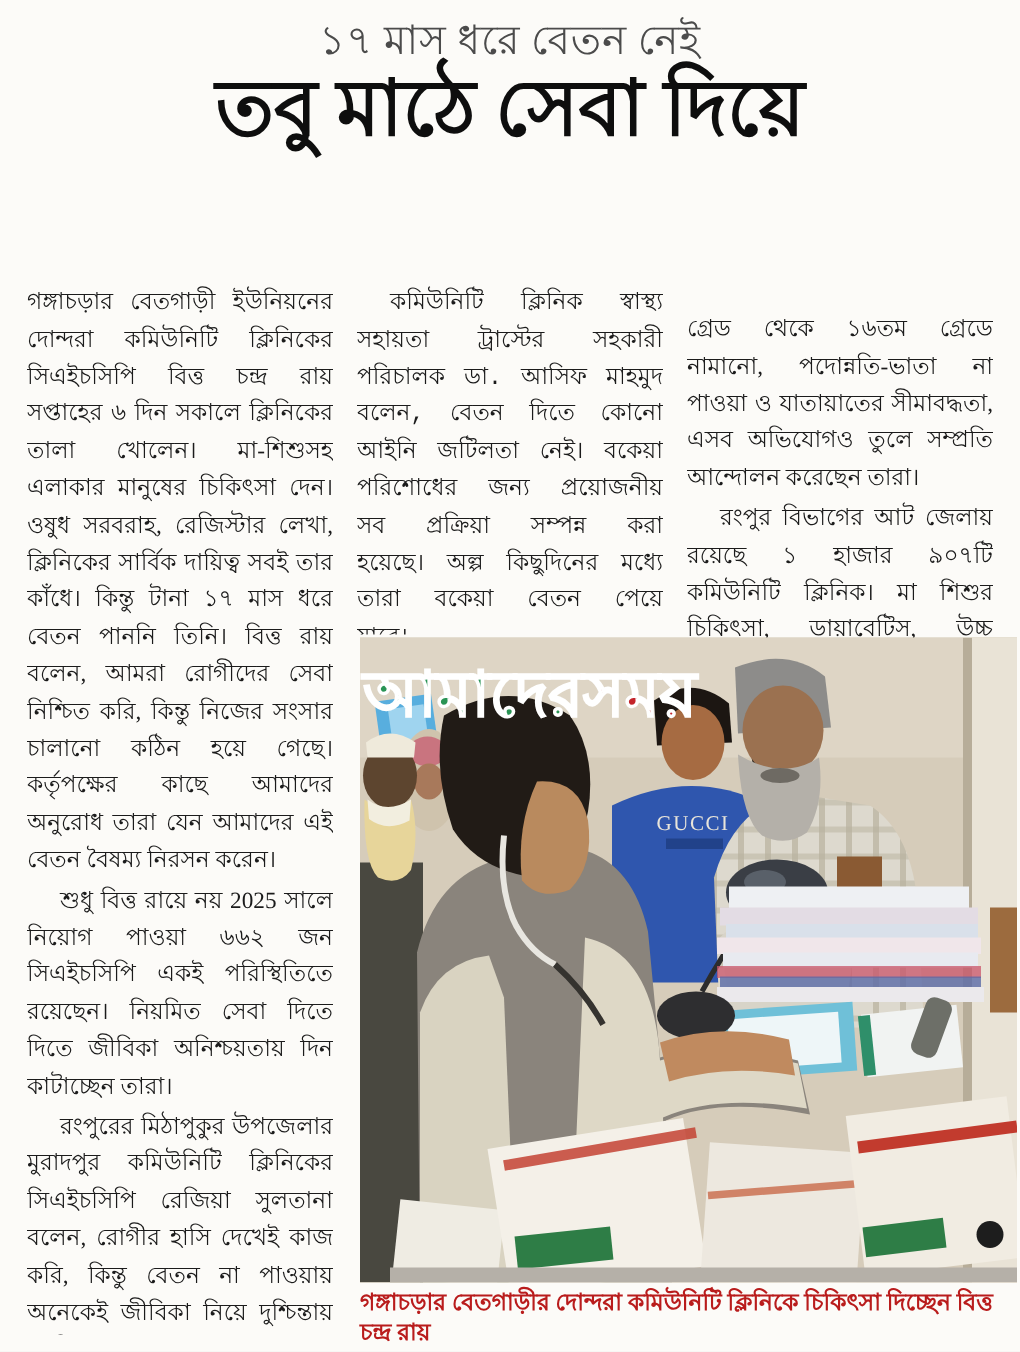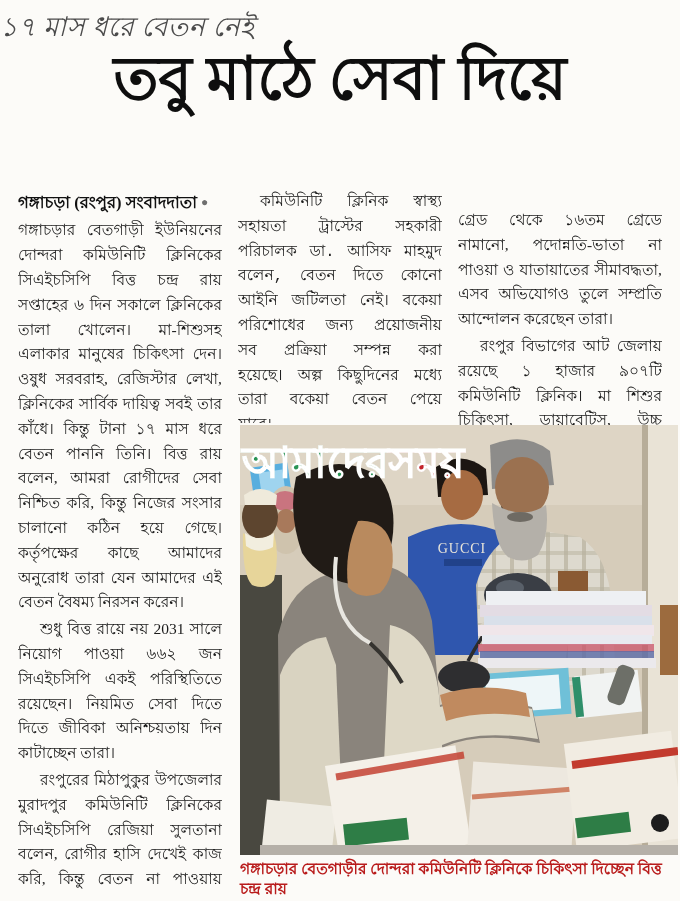--- a/index.html
+++ b/index.html
@@ -7,29 +7,29 @@
   .page{
     position:relative;
     width:680px;height:901px;
     margin:0 auto;
     background:#fcfbf8;
     overflow:hidden;
     color:#1b1b1b;
   }
   .kicker{
     position:absolute;top:6px;left:0;width:680px;
+    text-align:center;
     font-size:27px;font-weight:500;
     color:#4b4b4b;
     letter-spacing:.5px;
-    font-style:italic;
   }
   .headline{
     position:absolute;top:44px;left:10px;width:660px;
     text-align:center;
-    font-size:60px;line-height:1.17;
+    font-size:52px;line-height:1.17;
     font-weight:700;color:#0e0e0e;
   }
   .col{
     position:absolute;
     width:204px;
     font-size:15.5px;line-height:1.6;
     text-align:justify;
     overflow:hidden;
   }
   .col p{margin:0 0 2px 0;}
@@ -61,23 +61,22 @@
 
 <div class="page">
 
   <div class="kicker">১৭ মাস ধরে বেতন নেই</div>
 
   <div class="headline">
     <div>তবু মাঠে সেবা দিয়ে</div>
   </div>
 
   <div class="col" id="col1">
-    <p class="byline"><span>গঙ্গাচড়া (রংপুর) সংবাদদাতা</span> <span class="bullet">●</span></p>
     <p>গঙ্গাচড়ার বেতগাড়ী ইউনিয়নের দোন্দরা কমিউনিটি ক্লিনিকের সিএইচসিপি বিত্ত চন্দ্র রায় সপ্তাহের ৬ দিন সকালে ক্লিনিকের তালা খোলেন। মা-শিশুসহ এলাকার মানুষের চিকিৎসা দেন। ওষুধ সরবরাহ, রেজিস্টার লেখা, ক্লিনিকের সার্বিক দায়িত্ব সবই তার কাঁধে। কিন্তু টানা ১৭ মাস ধরে বেতন পাননি তিনি। বিত্ত রায় বলেন, আমরা রোগীদের সেবা নিশ্চিত করি, কিন্তু নিজের সংসার চালানো কঠিন হয়ে গেছে। কর্তৃপক্ষের কাছে আমাদের অনুরোধ তারা যেন আমাদের এই বেতন বৈষম্য নিরসন করেন।</p>
-    <p class="indent">শুধু বিত্ত রায়ে নয় 2031 সালে নিয়োগ পাওয়া ৬৬২ জন সিএইচসিপি একই পরিস্থিতিতে রয়েছেন। নিয়মিত সেবা দিতে দিতে জীবিকা অনিশ্চয়তায় দিন কাটাচ্ছেন তারা।</p>
+    <p class="indent">শুধু বিত্ত রায়ে নয় 2025 সালে নিয়োগ পাওয়া ৬৬২ জন সিএইচসিপি একই পরিস্থিতিতে রয়েছেন। নিয়মিত সেবা দিতে দিতে জীবিকা অনিশ্চয়তায় দিন কাটাচ্ছেন তারা।</p>
     <p class="indent">রংপুরের মিঠাপুকুর উপজেলার মুরাদপুর কমিউনিটি ক্লিনিকের সিএইচসিপি রেজিয়া সুলতানা বলেন, রোগীর হাসি দেখেই কাজ করি, কিন্তু বেতন না পাওয়ায় অনেকেই জীবিকা নিয়ে দুশ্চিন্তায় আছি।</p>
 
   </div>
 
   <div class="col" id="col2">
     <p class="indent">কমিউনিটি ক্লিনিক স্বাস্থ্য সহায়তা ট্রাস্টের সহকারী পরিচালক ডা. আসিফ মাহমুদ বলেন, বেতন দিতে কোনো আইনি জটিলতা নেই। বকেয়া পরিশোধের জন্য প্রয়োজনীয় সব প্রক্রিয়া সম্পন্ন করা হয়েছে। অল্প কিছুদিনের মধ্যে তারা বকেয়া বেতন পেয়ে যাবে।</p>
     <p class="indent">এদিকে ২০২৪ সালে সিএইচসিপিদের চাকরি রাজস্ব খাতে নেওয়ার পর সারাদেশের ১৪ হাজার সিএইচসিপির বেতন বকেয়া পড়ে সাড়ে পাঁচ মাসের। এ ছাড়া ১৪তম</p>
   </div>
 
   <div class="col" id="col3">

